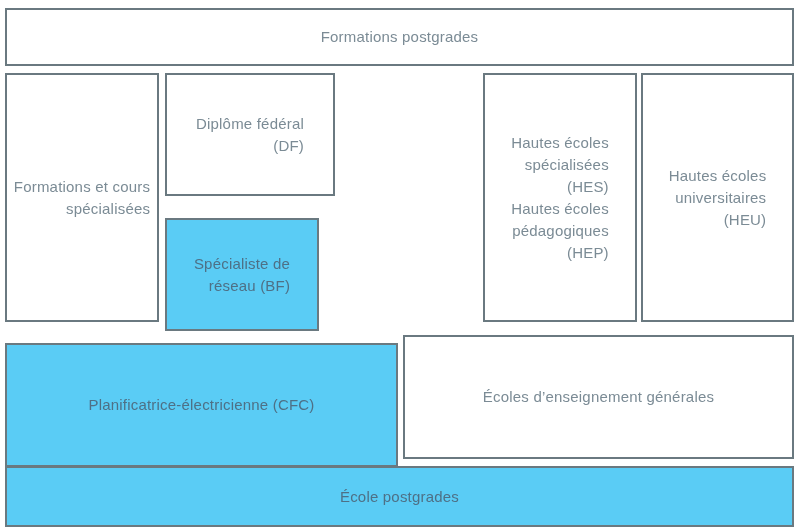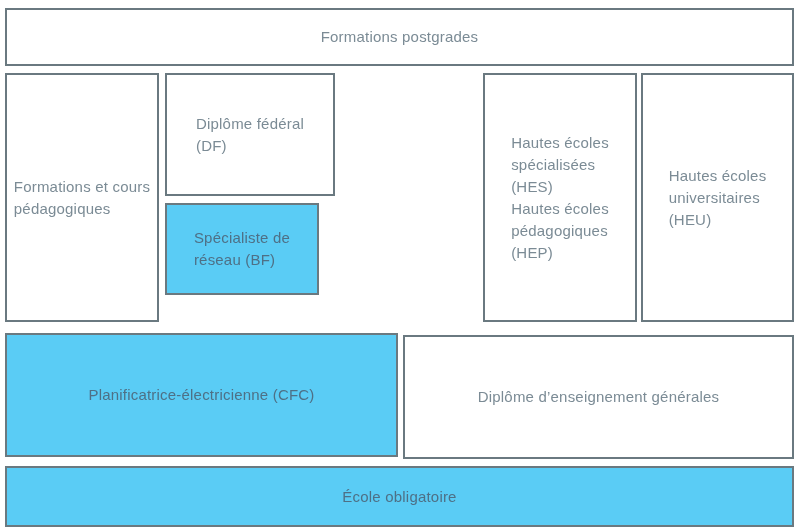--- a/index.html
+++ b/index.html
@@ -16,21 +16,21 @@
     overflow: hidden;
   }
   .box {
     position: absolute;
     box-sizing: border-box;
     border: 2px solid var(--border, #6a7980);
     background: var(--fill-default, #ffffff);
     display: flex;
     align-items: center;
     justify-content: center;
-    text-align: left;
+    text-align: right;
   }
   .box.highlight {
     background: var(--fill-highlight, #5accf5);
   }
   .box-label {
     display: block;
     color: var(--text, #7b8b95);
     font-size: 15px;
     line-height: 22px;
     letter-spacing: 0.2px;
@@ -38,40 +38,40 @@
     padding: 0 6px;
   }
   .box.highlight .box-label {
     color: var(--text-on-highlight, #4e7086);
   }
 
   
   .b-postgrades      { left: 5px;   top: 8px;   width: 789px; height: 58px; }
   .b-formations-cours{ left: 5px;   top: 73px;  width: 154px; height: 249px; }
   .b-diplome-federal { left: 165px; top: 73px;  width: 170px; height: 123px; }
-  .b-specialiste     { left: 165px; top: 203px; width: 154px; height: 92px; }
+  .b-specialiste     { left: 165px; top: 218px; width: 154px; height: 113px; }
   .b-ecoles-sup      { left: 323px; top: 73px;  width: 155px; height: 249px; }
   .b-hes-hep         { left: 483px; top: 73px;  width: 154px; height: 249px; }
   .b-heu             { left: 641px; top: 73px;  width: 153px; height: 249px; }
-  .b-cfc             { left: 5px;   top: 333px; width: 393px; height: 124px; }
+  .b-cfc             { left: 5px;   top: 343px; width: 393px; height: 124px; }
   .b-ecoles-gen      { left: 403px; top: 335px; width: 391px; height: 124px; }
   .b-obligatoire     { left: 5px;   top: 466px; width: 789px; height: 61px; }
 </style>
 </head>
 <body>
 
 <div class="canvas">
 
   <div class="box b-postgrades">
     <span class="box-label">Formations postgrades</span>
   </div>
 
   <div class="box b-formations-cours">
     <span class="box-label">Formations et cours
-pédagogiques</span>
+spécialisées</span>
   </div>
 
   <div class="box b-diplome-federal">
     <span class="box-label">Diplôme fédéral
 (DF)</span>
   </div>
 
   <div class="box highlight b-specialiste">
     <span class="box-label">Spécialiste de
 réseau (BF)</span>
@@ -91,20 +91,20 @@
     <span class="box-label">Hautes écoles
 universitaires
 (HEU)</span>
   </div>
 
   <div class="box highlight b-cfc">
     <span class="box-label">Planificatrice-électricienne (CFC)</span>
   </div>
 
   <div class="box b-ecoles-gen">
-    <span class="box-label">Diplôme d’enseignement générales</span>
+    <span class="box-label">Écoles d’enseignement générales</span>
   </div>
 
   <div class="box highlight b-obligatoire">
-    <span class="box-label">École obligatoire</span>
+    <span class="box-label">École postgrades</span>
   </div>
 
 </div>
 
 </body></html>

